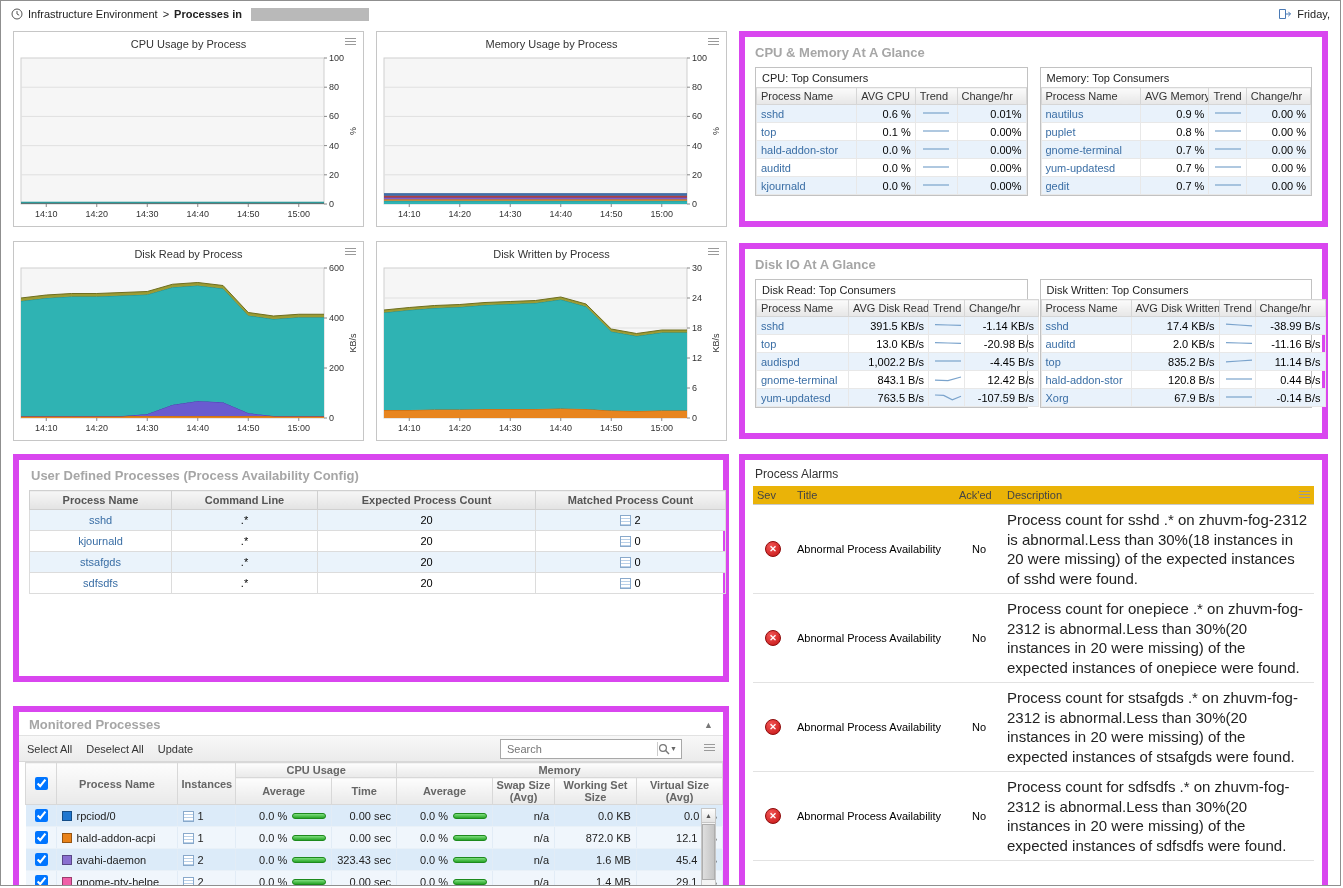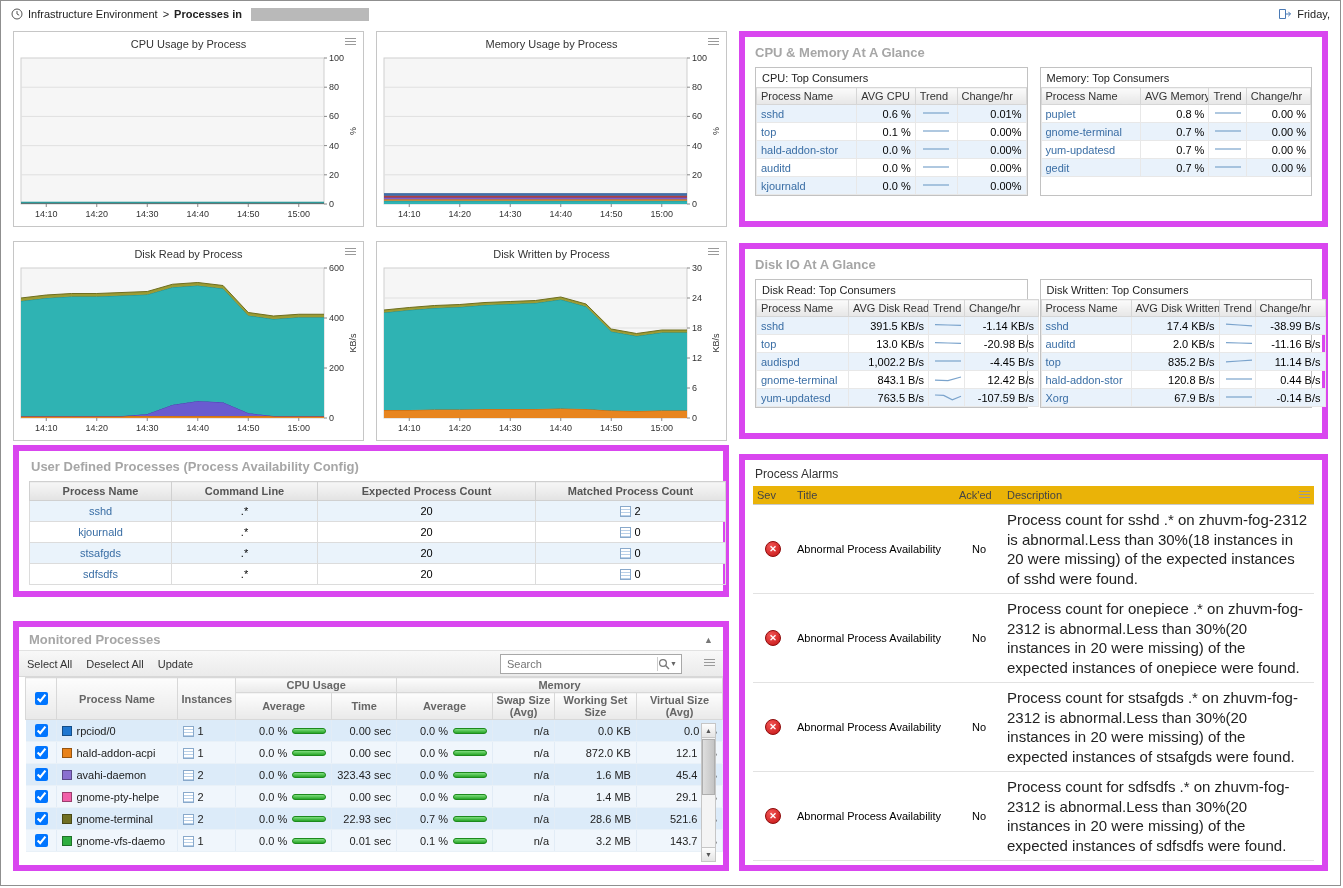--- a/index.html
+++ b/index.html
@@ -38,21 +38,21 @@
   .gtable{width:100%;border-collapse:collapse;font-size:11px;table-layout:fixed}
   .gtable th{background:linear-gradient(#fbfbfb,#e6e6e6);border:1px solid #d6d6d6;font-weight:normal;
     color:#333;padding:2px 4px;text-align:left;overflow:hidden;white-space:nowrap}
   .gtable td{border:1px solid #e8e8e8;padding:1px 4px;height:18px;overflow:hidden;white-space:nowrap}
   .gtable tr.alt td{background:#e9f2fb}
   .glance-link{color:#3a6ea5;cursor:pointer}
   .num{text-align:right}
   .c{text-align:center}
 
   
-  .udp-panel{margin-top:4px;height:152px;padding:0 10px}
+  .udp-panel{margin-top:13px;height:228px;padding:0 10px}
   .udtable{width:100%;border-collapse:collapse;font-size:11px;table-layout:fixed;margin-top:2px}
   .udtable th{background:linear-gradient(#f6f6f6,#e3e3e3);border:1px solid #d0d0d0;color:#555;
     font-weight:bold;padding:3px 4px;text-align:center}
   .udtable td{border:1px solid #dcdcdc;padding:2px 4px;height:21px;text-align:center}
   .udtable tr.alt td{background:#eaf3fb}
 
   .licon{display:inline-block;width:11px;height:11px;border:1px solid #89a9cb;vertical-align:-2px;margin-right:3px;
     background:repeating-linear-gradient(180deg,#ffffff 0 2px,#b9d0e8 2px 3px)}
 
   
@@ -597,20 +597,28 @@
                 <table class="gtable">
                   <thead>
                     <tr>
                       <th style="width: 96px;">Process Name</th>
                       <th style="width: 66px;">AVG Memory</th>
                       <th class="c" style="width: 36px;">Trend</th>
                       <th style="width: 62px;">Change/hr</th>
                     </tr>
                   </thead>
                   <tbody>
+                    <tr class="alt">
+                      <td><span class="glance-link">nautilus</span></td>
+                      <td class="num">0.9 %</td>
+                      <td class="c"><svg width="30" height="13">
+                          <polyline points="2.0,7.0 15.0,7.0 28.0,7.0" fill="none" stroke="#7aa3cc" stroke-width="1.2"></polyline>
+                        </svg></td>
+                      <td class="num">0.00 %</td>
+                    </tr>
                     <tr>
                       <td><span class="glance-link">puplet</span></td>
                       <td class="num">0.8 %</td>
                       <td class="c"><svg width="30" height="13">
                           <polyline points="2.0,7.0 15.0,7.0 28.0,7.0" fill="none" stroke="#7aa3cc" stroke-width="1.2"></polyline>
                         </svg></td>
                       <td class="num">0.00 %</td>
                     </tr>
                     <tr class="alt">
                       <td><span class="glance-link">gnome-terminal</span></td>

